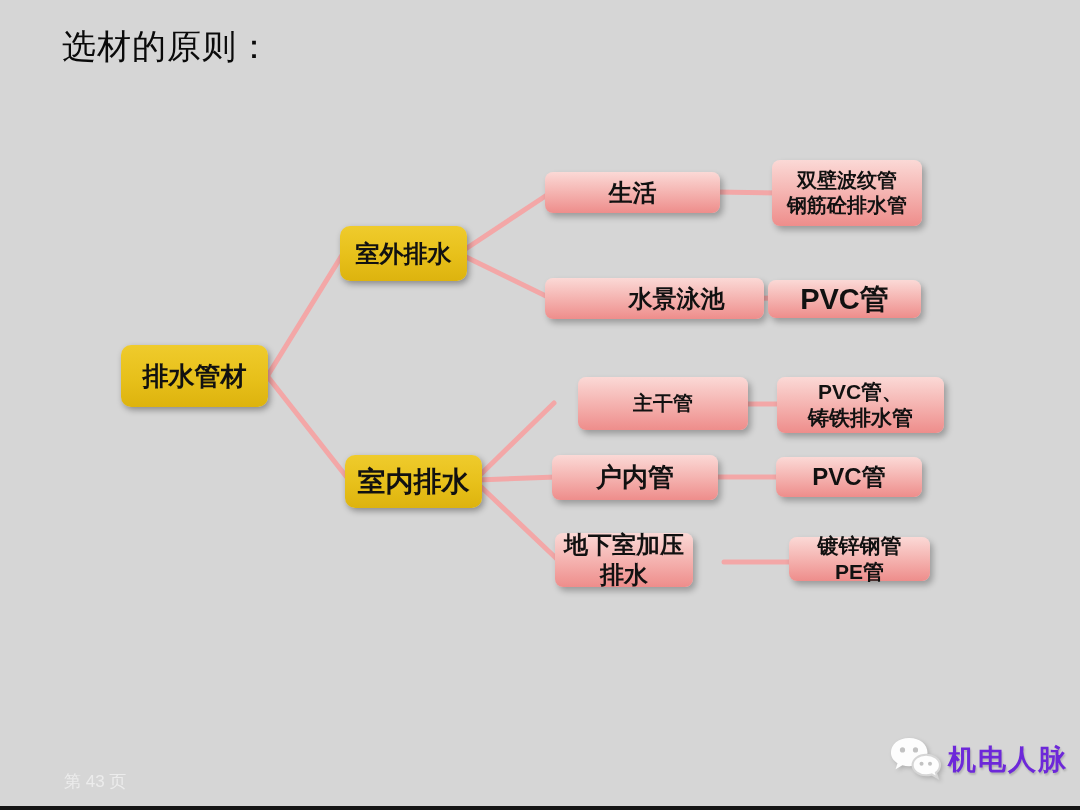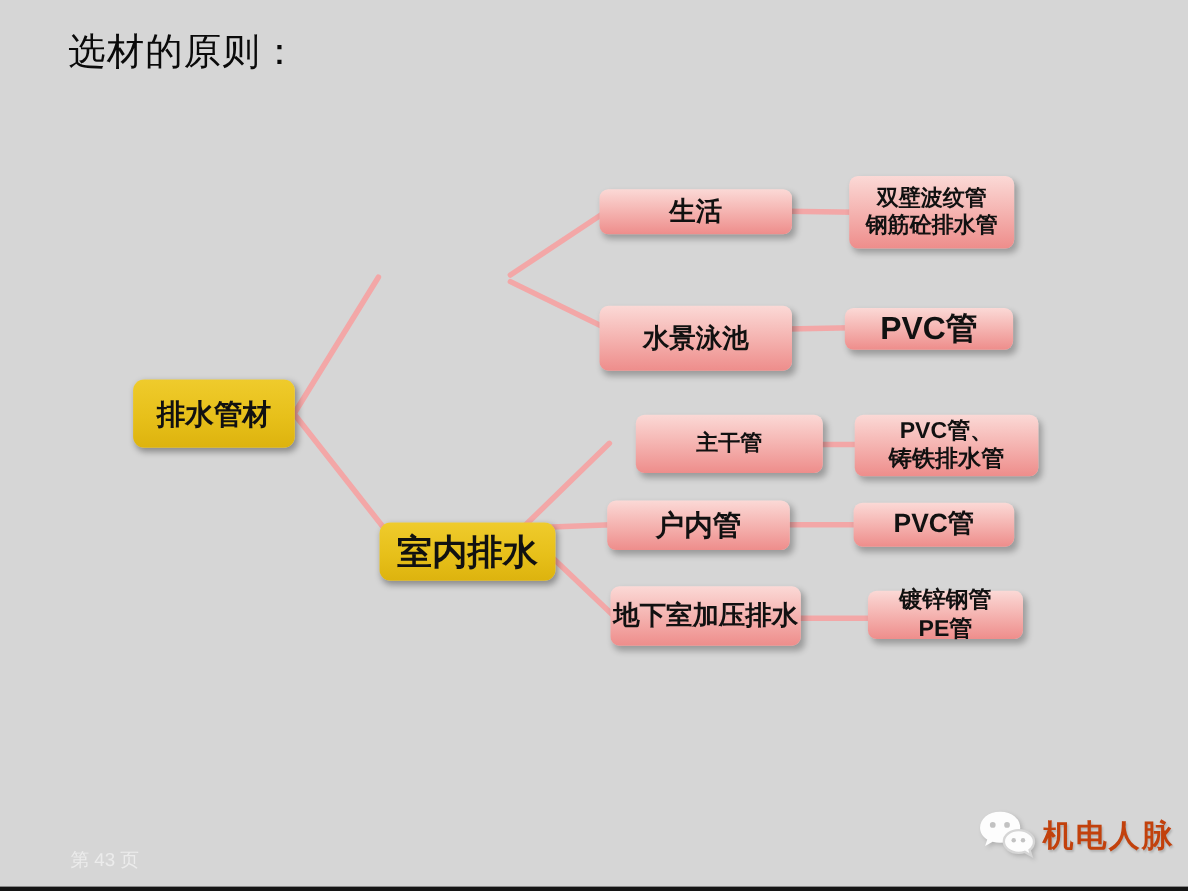--- a/index.html
+++ b/index.html
@@ -55,30 +55,30 @@
     box-shadow: 2px 3px 6px rgba(0,0,0,0.35);
   }
   .pink {
     background: linear-gradient(180deg, #fbd9d6 0%, #f5b5b2 48%, #ee8d8b 100%);
     border-radius: 8px;
     box-shadow: 3px 4px 6px rgba(0,0,0,0.28);
   }
   
   .n-root     { left: 121px; top: 345px; width: 147px; height: 62px; font-size: 26px; }
   .n-outdoor  { left: 340px; top: 226px; width: 127px; height: 55px; font-size: 24px; }
-  .n-indoor   { left: 345px; top: 455px; width: 160px; height: 53px; font-size: 32px; margin-top: 20px; }
+  .n-indoor   { left: 345px; top: 455px; width: 137px; height: 53px; font-size: 28px; }
   .n-shenghuo { left: 545px; top: 172px; width: 175px; height: 41px; font-size: 24px; }
-  .n-shuijing { left: 545px; top: 278px; width: 175px; height: 59px; font-size: 24px; }
+  .n-shuijing { left: 545px; top: 278px; width: 175px; height: 41px; font-size: 24px; padding-left: 44px; }
   .n-leaf1    { left: 772px; top: 160px; width: 150px; height: 66px; font-size: 20px; }
   .n-pvc-top  { left: 768px; top: 280px; width: 153px; height: 38px; font-size: 29px; }
   .n-zhugan   { left: 578px; top: 377px; width: 170px; height: 53px; font-size: 20px; }
   .n-leaf2    { left: 777px; top: 377px; width: 167px; height: 56px; font-size: 21px; }
   .n-hunei    { left: 552px; top: 455px; width: 166px; height: 45px; font-size: 26px; }
   .n-pvc-mid  { left: 776px; top: 457px; width: 146px; height: 40px; font-size: 24px; }
-  .n-dixiashi { left: 555px; top: 533px; width: 173px; height: 54px; font-size: 24px; }
+  .n-dixiashi { left: 555px; top: 533px; width: 138px; height: 54px; font-size: 24px; }
   .n-leaf3    { left: 789px; top: 537px; width: 141px; height: 44px; font-size: 21px; }
 
   .footer {
     position: absolute;
     left: 64px;
     top: 770px;
     font-size: 17px;
     color: #ececec;
     z-index: 2;
   }
@@ -90,21 +90,21 @@
     align-items: center;
     gap: 6px;
     z-index: 2;
   }
   .watermark svg {
     filter: drop-shadow(2px 2px 2px rgba(0,0,0,0.18));
   }
   .watermark-text {
     font-size: 28px;
     font-weight: 600;
-    color: #c2410c;
+    color: #6d28d9;
     letter-spacing: 2px;
     text-shadow: 1px 2px 2px rgba(0,0,0,0.18);
     text-align: center;
   }
   .bottom-bar {
     position: absolute;
     left: 0;
     bottom: 0;
     width: 100%;
     height: 4px;
@@ -131,20 +131,23 @@
     <line class="connector-line" x1="477" y1="483" x2="559" y2="561" stroke="#f3a7a7"></line>
     <line class="connector-line" x1="716" y1="404" x2="781" y2="404" stroke="#f3a7a7"></line>
     <line class="connector-line" x1="714" y1="477" x2="780" y2="477" stroke="#f3a7a7"></line>
     <line class="connector-line" x1="724" y1="562" x2="793" y2="562" stroke="#f3a7a7"></line>
   </svg>
 
   <div class="node yellow n-root">
     <span class="nlabel">排水管材</span>
   </div>
 
+  <div class="node yellow n-outdoor">
+    <span class="nlabel">室外排水</span>
+  </div>
 
   <div class="node yellow n-indoor">
     <span class="nlabel">室内排水</span>
   </div>
 
   <div class="node pink n-shenghuo">
     <span class="nlabel">生活</span>
   </div>
 
   <div class="node pink n-leaf1">

